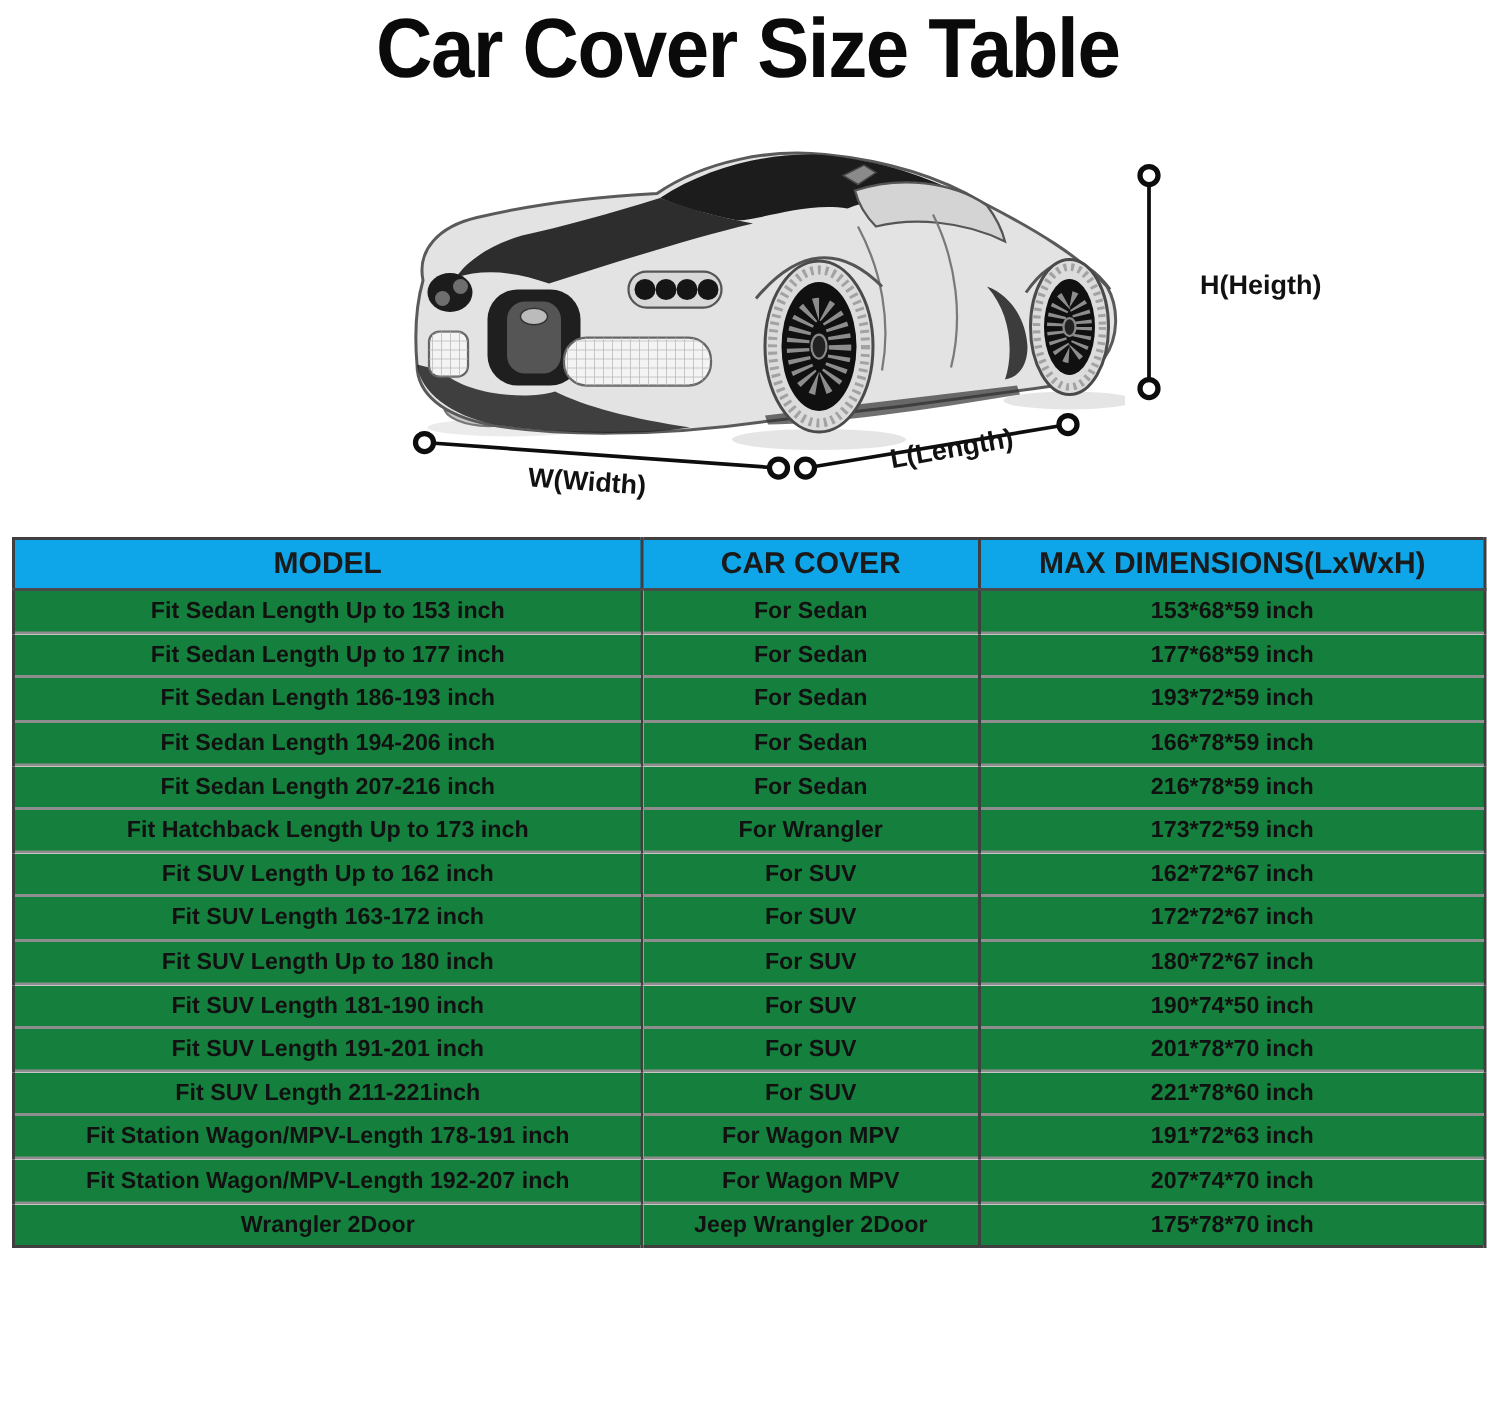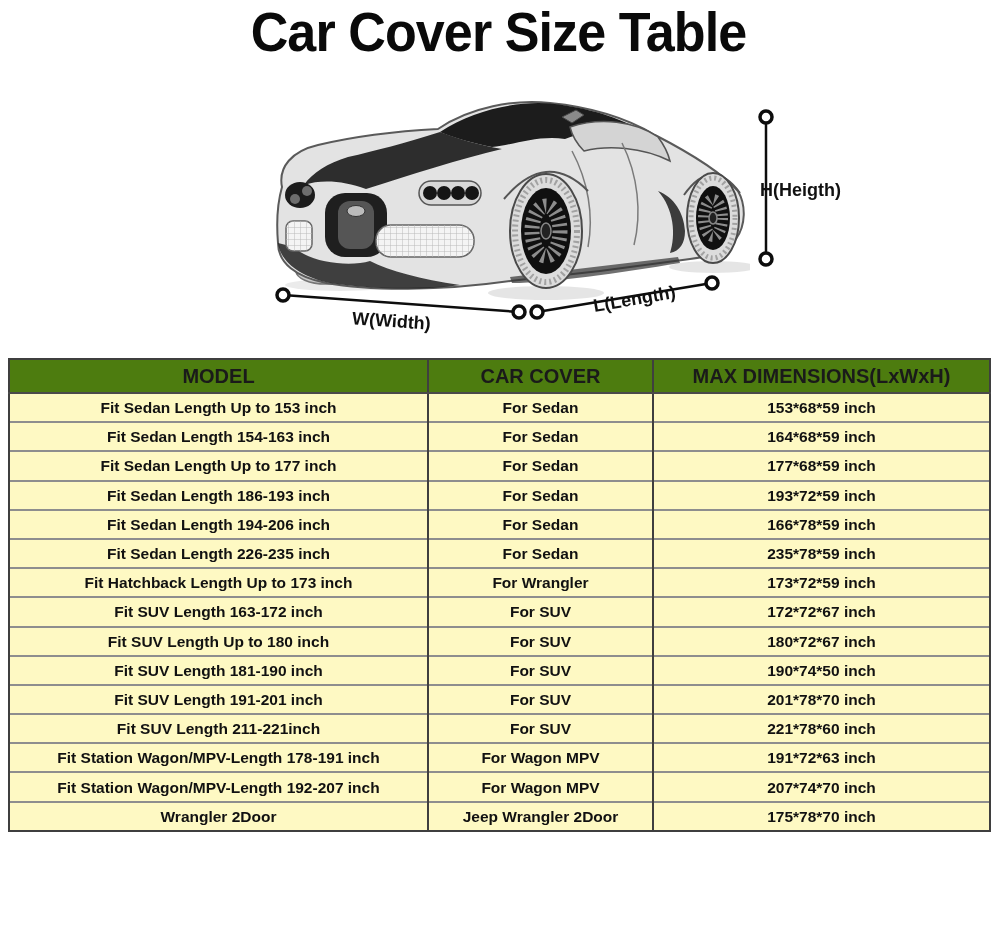--- a/index.html
+++ b/index.html
@@ -15,43 +15,43 @@
     font-size:56px;font-weight:bold;letter-spacing:-1px;color:#0a0a0a;
     transform:scaleX(.93);
   }
   .diagram{position:absolute;left:0;top:85px;width:997px;height:268px;}
   .car-svg{position:absolute;left:270px;top:10px;width:480px;height:215px;}
   .dims-svg{position:absolute;left:0;top:0;width:997px;height:268px;}
   .dim-label{
     position:absolute;font-size:18px;font-weight:600;color:#111;
     white-space:nowrap;
   }
-  .dim-label.h{left:760px;top:95px;}
+  .dim-label.h{left:800px;top:95px;}
   .dim-label.w{left:352px;top:226px;transform:rotate(4deg);}
   .dim-label.l{left:593px;top:204px;transform:rotate(-10deg);}
 
   table.size-table{
     position:absolute;left:8px;top:358px;width:981px;
     border-collapse:collapse;table-layout:fixed;
     border:2px solid #3f3f3f;
   }
   table.size-table col.c1{width:419px;}
   table.size-table col.c2{width:225px;}
   table.size-table col.c3{width:337px;}
   table.size-table th{
-    height:30px;background:#4d7c0f;
+    height:30px;background:#0ea5e9;
     font-size:20px;font-weight:bold;text-align:center;color:#1a1a1a;
     border-left:2px solid #3f3f3f;border-right:2px solid #3f3f3f;
     border-bottom:2px solid #4a4a4a;
     letter-spacing:0px;
   }
   table.size-table td{
     height:25.2px;line-height:25px;
     font-size:15.5px;font-weight:bold;text-align:center;color:#111;
-    background:#fef9c3;
+    background:#15803d;
     border-left:2px solid #3f3f3f;border-right:2px solid #3f3f3f;
     border-top:2px solid #8e8e8e;
     overflow:hidden;white-space:nowrap;
   }
 </style>
 </head>
 <body>
 
 <div class="page-title">Car Cover Size Table</div>
 
@@ -171,50 +171,50 @@
       <th>MAX DIMENSIONS(LxWxH)</th>
     </tr>
   </thead>
   <tbody>
       <tr>
         <td>Fit Sedan Length Up to 153 inch</td>
         <td>For Sedan</td>
         <td>153*68*59 inch</td>
       </tr>
       <tr>
-        <td>Fit Sedan Length 154-163 inch</td>
-        <td>For Sedan</td>
-        <td>164*68*59 inch</td>
-      </tr>
-      <tr>
         <td>Fit Sedan Length Up to 177 inch</td>
         <td>For Sedan</td>
         <td>177*68*59 inch</td>
       </tr>
       <tr>
         <td>Fit Sedan Length 186-193 inch</td>
         <td>For Sedan</td>
         <td>193*72*59 inch</td>
       </tr>
       <tr>
         <td>Fit Sedan Length 194-206 inch</td>
         <td>For Sedan</td>
         <td>166*78*59 inch</td>
       </tr>
       <tr>
-        <td>Fit Sedan Length 226-235 inch</td>
-        <td>For Sedan</td>
-        <td>235*78*59 inch</td>
+        <td>Fit Sedan Length 207-216 inch</td>
+        <td>For Sedan</td>
+        <td>216*78*59 inch</td>
       </tr>
       <tr>
         <td>Fit Hatchback Length Up to 173 inch</td>
         <td>For Wrangler</td>
         <td>173*72*59 inch</td>
       </tr>
       <tr>
+        <td>Fit SUV Length Up to 162 inch</td>
+        <td>For SUV</td>
+        <td>162*72*67 inch</td>
+      </tr>
+      <tr>
         <td>Fit SUV Length 163-172 inch</td>
         <td>For SUV</td>
         <td>172*72*67 inch</td>
       </tr>
       <tr>
         <td>Fit SUV Length Up to 180 inch</td>
         <td>For SUV</td>
         <td>180*72*67 inch</td>
       </tr>
       <tr>

